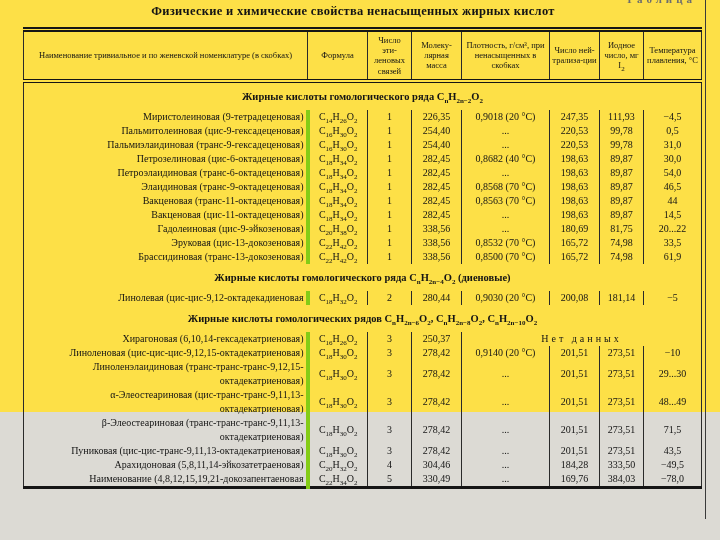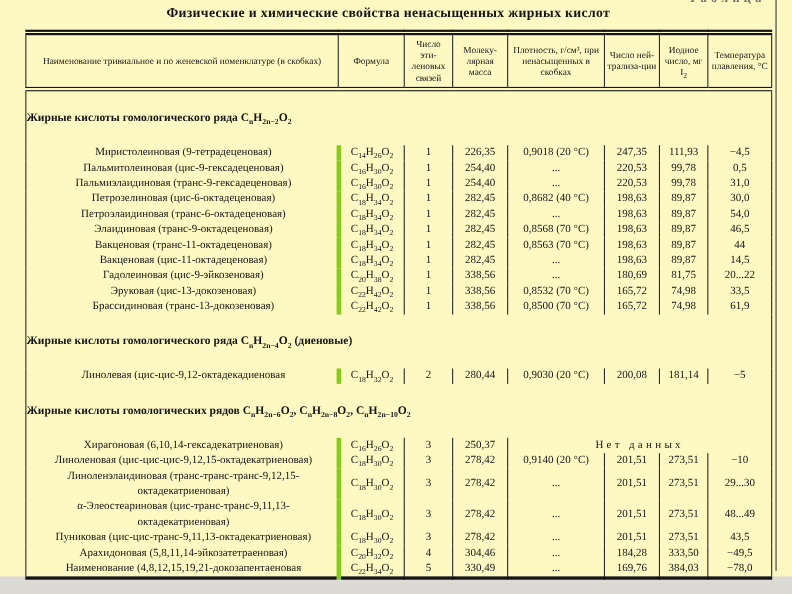--- a/index.html
+++ b/index.html
@@ -2,21 +2,21 @@
 <html><head>
 <meta charset="utf-8">
 <style>
   html,body{margin:0;padding:0;}
   body{
     width:720px;height:540px;position:relative;overflow:hidden;
     background:#dcdad4;
     font-family:"Liberation Serif","DejaVu Serif",serif;
     color:#141414;
   }
-  .page{position:absolute;left:0;top:0;width:720px;height:524px;background:#fef9c3;}
+  .page{position:absolute;left:0;top:0;width:720px;height:412px;background:#fde047;}
   .page-edge-line{position:absolute;left:705px;top:0;width:1px;height:519px;background:#3a3a3a;}
   .corner-caption{
     position:absolute;top:0;right:24px;height:6px;overflow:hidden;
     color:#6d6d6d;font-weight:bold;font-size:11px;letter-spacing:4px;
   }
   .corner-caption span{display:block;margin-top:-7px;}
   .doc-title{
     position:absolute;top:4px;left:0;width:706px;text-align:center;
     font-weight:bold;font-size:12.5px;letter-spacing:.3px;
   }
@@ -31,27 +31,27 @@
   col.c-iod{width:44px}col.c-melt{width:58px}
   thead th{
     border-left:1px solid #2a2a2a;border-bottom:4px double #151515;
     font-weight:normal;font-size:8.5px;line-height:1.2;
     padding:3px 2px;text-align:center;vertical-align:middle;
   }
   thead th:first-child{border-left:none;}
   tbody td{
     font-size:10px;line-height:14px;padding:0 2px;vertical-align:middle;
   }
-  tbody td.name{text-align:center;padding-left:6px;}
+  tbody td.name{text-align:right;padding-left:6px;}
   tbody td.num{text-align:center;}
   tbody tr td.num{border-left:1px solid #2a2a2a;}
   tbody td.name + td{border-left:4px solid #84cc16;}
   tbody td.section-cell{
-    border-left:none;font-weight:bold;
-    font-size:10.5px;line-height:15px;padding:17px 0;margin-top:40px;
+    border-left:none;text-align:center;font-weight:bold;
+    font-size:10.5px;line-height:15px;padding:6px 0;margin-top:40px;
   }
   td.nodata{letter-spacing:3px;}
   sub{font-size:7px;line-height:0;}
 </style>
 </head>
 <body>
 
 <div class="page">
   <div class="corner-caption">
     <span>Таблица</span>
@@ -242,20 +242,30 @@
           <td class="name">α-Элеостеариновая (цис-транс-транс-9,11,13-октадекатриеновая)</td>
           <td class="num">C<sub>18</sub>H<sub>30</sub>O<sub>2</sub></td>
           <td class="num">3</td>
           <td class="num">278,42</td>
           <td class="num">...</td>
           <td class="num">201,51</td>
           <td class="num">273,51</td>
           <td class="num">48...49</td>
         </tr>
         <tr>
+          <td class="name">β-Элеостеариновая (транс-транс-транс-9,11,13-октадекатриеновая)</td>
+          <td class="num">C<sub>18</sub>H<sub>30</sub>O<sub>2</sub></td>
+          <td class="num">3</td>
+          <td class="num">278,42</td>
+          <td class="num">...</td>
+          <td class="num">201,51</td>
+          <td class="num">273,51</td>
+          <td class="num">71,5</td>
+        </tr>
+        <tr>
           <td class="name">Пуниковая (цис-цис-транс-9,11,13-октадекатриеновая)</td>
           <td class="num">C<sub>18</sub>H<sub>30</sub>O<sub>2</sub></td>
           <td class="num">3</td>
           <td class="num">278,42</td>
           <td class="num">...</td>
           <td class="num">201,51</td>
           <td class="num">273,51</td>
           <td class="num">43,5</td>
         </tr>
         <tr>

